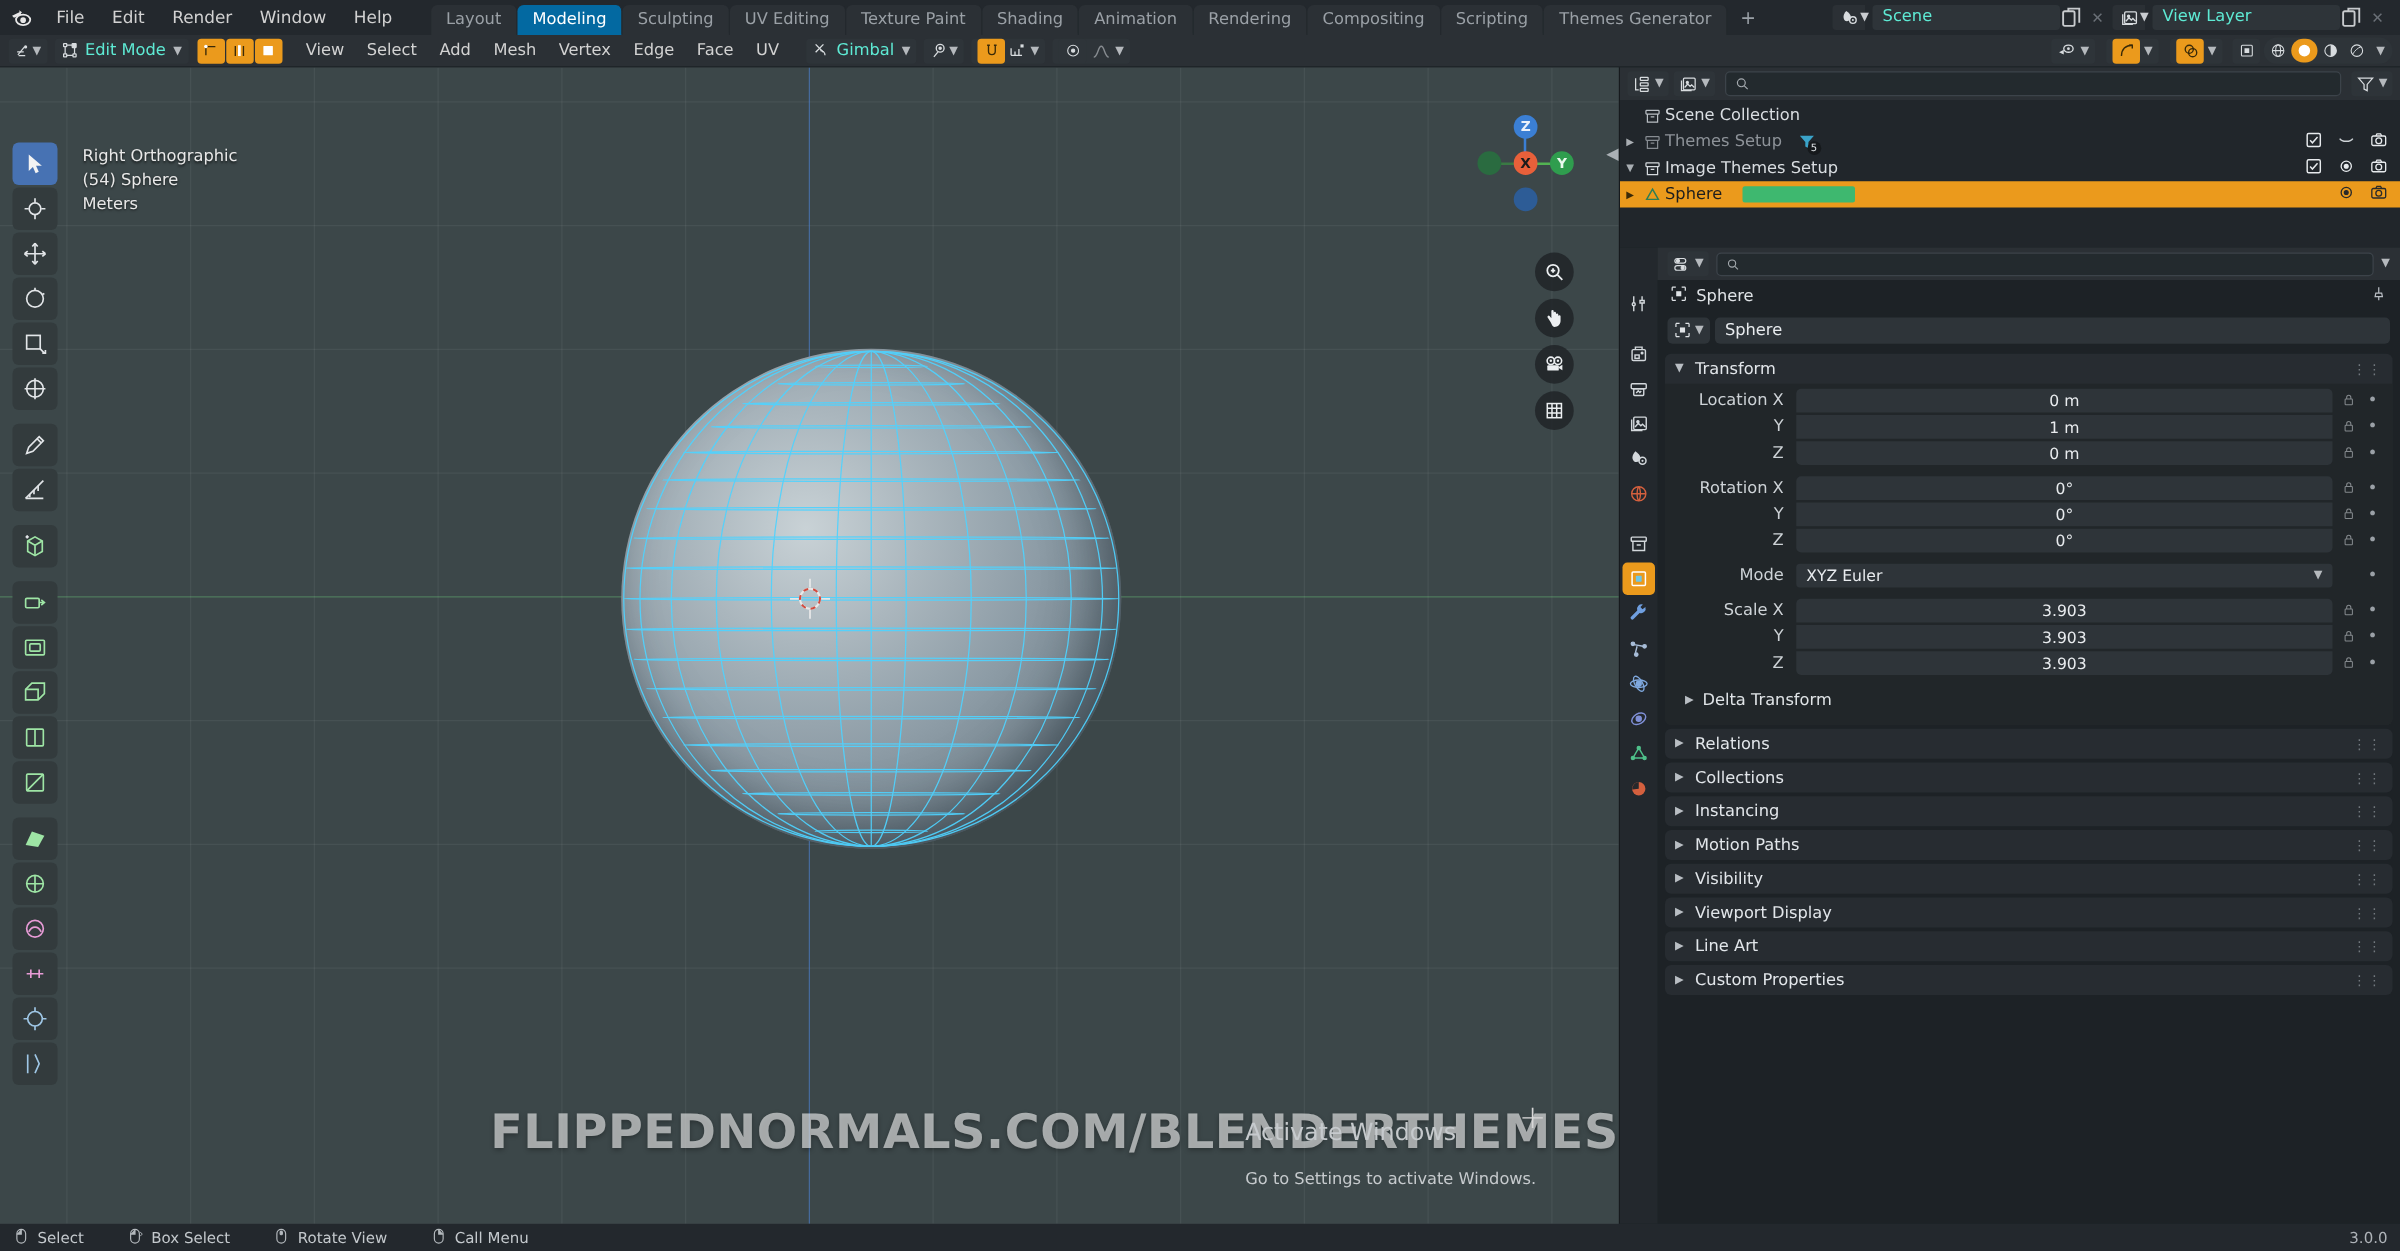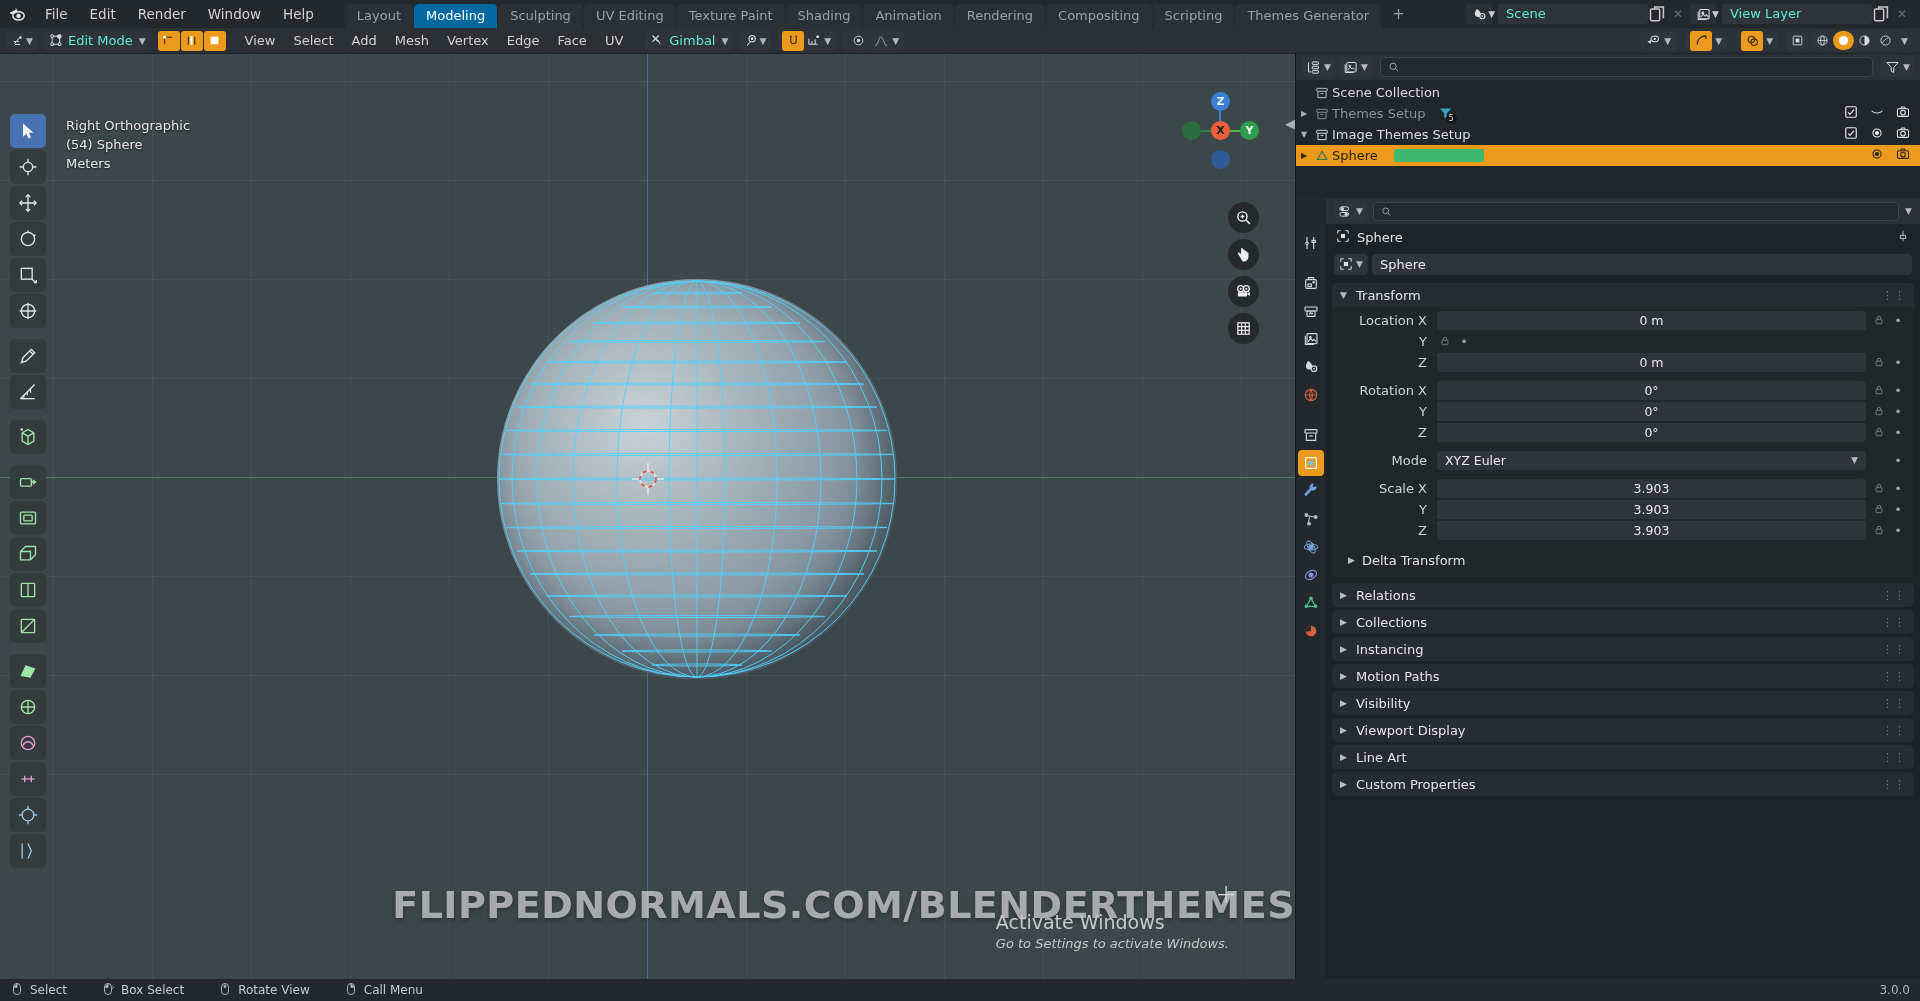--- a/index.html
+++ b/index.html
@@ -97,21 +97,21 @@
   .cursor3d { position:absolute; left:631px; top:408px; width:34px; height:34px; }
   .watermark {
     position:absolute; left:0; right:0; bottom:52px; text-align:right;
     font-size:38px; font-weight:bold; letter-spacing:0.5px;
     color:rgba(255,255,255,0.58); font-family:"DejaVu Sans","Liberation Sans",sans-serif;
     text-shadow:0 2px 4px rgba(0,0,0,.3); pointer-events:none;
   }
   .plus-mark { position:absolute; right:58px; bottom:70px; color:#d8d8d8; font-size:26px; font-weight:300; }
   .activate { position:absolute; right:66px; bottom:28px; text-align:left; color:#c6cacd; }
   .activate .a1 { font-size:19px; }
-  .activate .a2 { font-size:13px; margin-top:3px;font-style:italic; }
+  .activate .a2 { font-size:13px; margin-top:19px; }
 
   
   .rightcol { width:625px; flex:0 0 625px; display:flex; flex-direction:column; background:#1d2226; border-left:1px solid #161a1d; }
 
   
   .outliner { height:144px; flex:0 0 144px; background:#21262b; display:flex; flex-direction:column; }
   .out-header { height:26px; display:flex; align-items:center; padding:0 6px; gap:4px; background:#2b3035; }
   .ohb { height:20px; display:flex; align-items:center; padding:0 4px; background:#2e3439; border-radius:3px; }
   .ohb svg { width:15px; height:15px; }
   .search-box { flex:1; height:20px; background:#232a2e; border:1px solid #3c434a; border-radius:4px; display:flex; align-items:center; padding:0 7px; gap:5px; margin:0 4px; }
@@ -970,20 +970,21 @@
                   <span class="lockdot">
                       <svg viewBox="0 0 24 24" fill="none" stroke="#c0c5c9" stroke-width="2">
                         <rect x="5" y="10" width="14" height="11" rx="1.5"></rect>
                         <path d="M8 10V7a4 4 0 0 1 8 0v3"></path>
                       </svg>
                     </span>
                   <span class="animdot">•</span>
                 </div>
                 <div class="frow">
                   <span class="flabel">Y</span>
+                  <span class="field mid">1 m</span>
                   <span class="lockdot">
                       <svg viewBox="0 0 24 24" fill="none" stroke="#c0c5c9" stroke-width="2">
                         <rect x="5" y="10" width="14" height="11" rx="1.5"></rect>
                         <path d="M8 10V7a4 4 0 0 1 8 0v3"></path>
                       </svg>
                     </span>
                   <span class="animdot">•</span>
                 </div>
                 <div class="frow">
                   <span class="flabel">Z</span>

